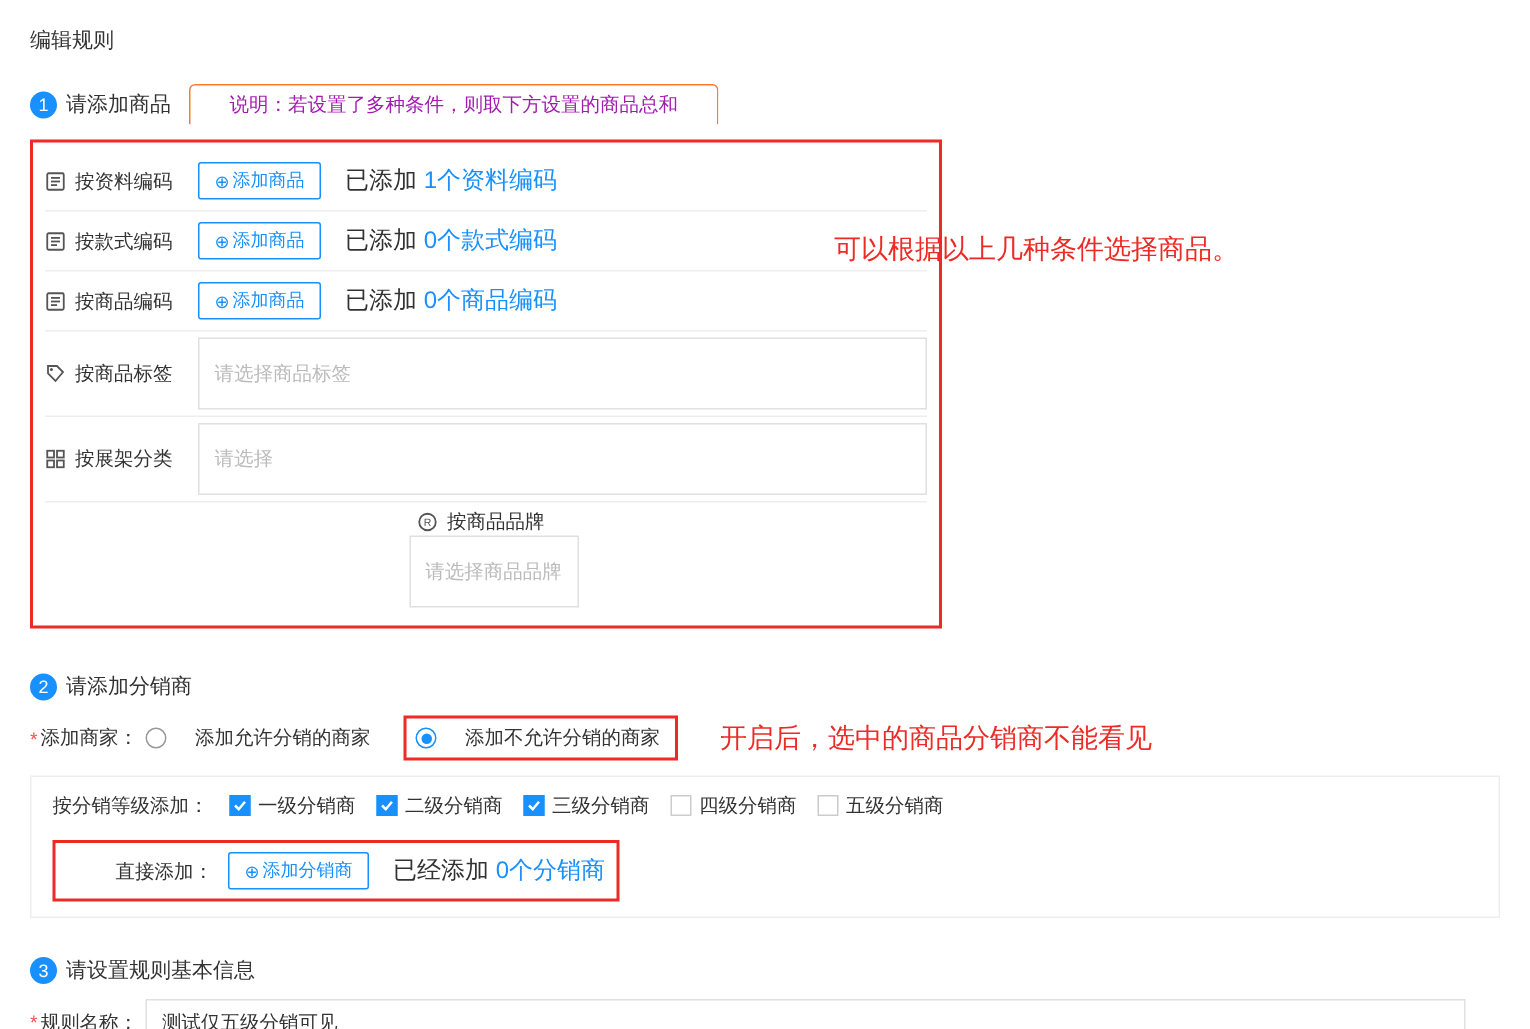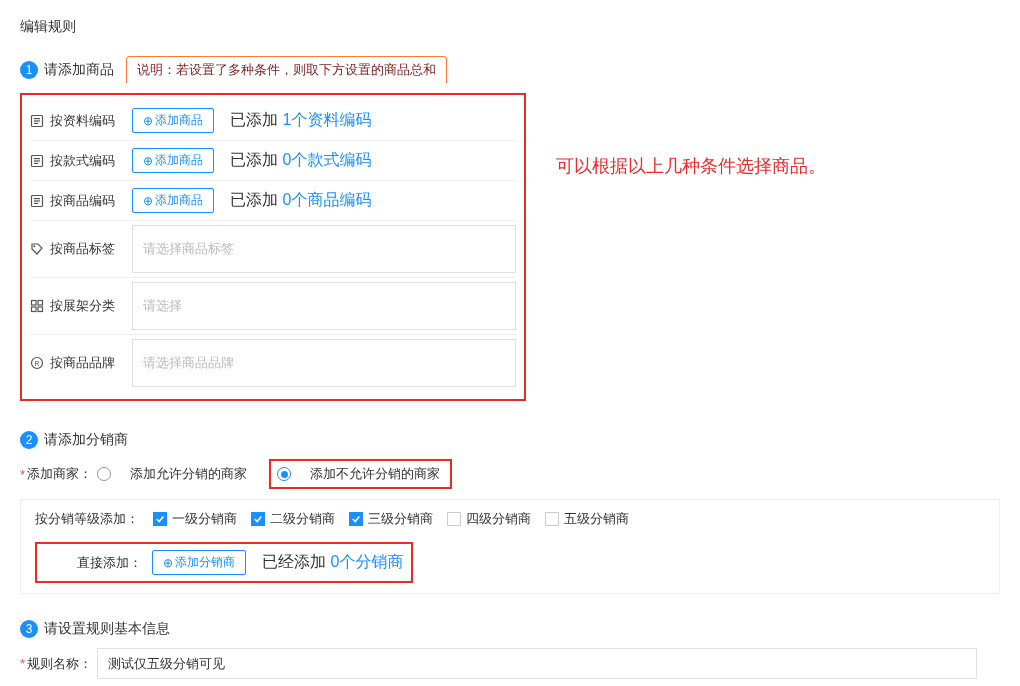--- a/index.html
+++ b/index.html
@@ -14,34 +14,34 @@
   .page-title { font-size: 14px; color: #333; margin-bottom: 20px; }
   .step-header { display: flex; align-items: center; margin-bottom: 10px; }
   .step-badge {
     width: 18px; height: 18px; border-radius: 50%;
     background: #1890ff; color: #fff; font-size: 12px;
     display: inline-flex; align-items: center; justify-content: center;
     margin-right: 6px;
   }
   .step-title { color: #333; font-size: 14px; }
   .step-note {
-    margin-left: 12px; color: #7f1d1d; font-size: 13px;
+    margin-left: 12px; color: #a21caf; font-size: 13px;
     border: 1px solid #ff7a2d; border-bottom: none;
-    padding: 4px 10px; border-radius: 4px 4px 0 0;
+    padding: 4px 26px; border-radius: 4px 4px 0 0;
   }
   .annot-box1 {
     border: 2px solid #ec2b27; padding: 6px 8px 8px 8px;
     position: relative;
   }
   .rows { display: flex; flex-direction: column; }
   .row {
     display: flex; align-items: center; min-height: 40px;
     border-bottom: 1px solid #eee; padding: 4px 0;
   }
-  .row:last-child { border-bottom: none; }
+  .row:last-child { border-bottom: none; flex-direction: column; }
   .row .lbl {
     width: 92px; display: flex; align-items: center; color: #333;
   }
   .row .icon { width: 14px; height: 14px; margin-right: 6px; display: inline-flex; align-items: center; justify-content: center; }
   .btn-add {
     border: 1px solid #1890ff; color: #1890ff; background: #fff;
     padding: 3px 10px; font-size: 12px; border-radius: 2px;
     display: inline-flex; align-items: center; cursor: pointer;
     margin-left: 10px;
   }
@@ -116,21 +116,21 @@
 
 <div class="wrap-relative">
 
   <div class="step-header">
     <span class="step-badge">1</span>
     <span class="step-title">请添加商品</span>
     <span class="step-note">说明：若设置了多种条件，则取下方设置的商品总和</span>
   </div>
 
   <div style="display:flex;">
-    <div class="annot-box1" style="width:506px;">
+    <div class="annot-box1" style="width:608px;">
       <div class="rows">
 
         <div class="row">
           <div class="lbl">
             <span class="icon">
               <svg viewBox="0 0 14 14" width="14" height="14">
                   <rect x="1.5" y="1.5" width="11" height="11" rx="1" fill="none" stroke="#555" stroke-width="1.2"></rect>
                   <rect x="4" y="4" width="6" height="1.2" fill="#555"></rect>
                   <rect x="4" y="6.4" width="6" height="1.2" fill="#555"></rect>
                   <rect x="4" y="8.8" width="4" height="1.2" fill="#555"></rect>
@@ -250,20 +250,21 @@
       <div class="radio-item">
         <span class="radio"></span>
         <span>添加允许分销的商家</span>
       </div>
       <div class="annot-box2">
         <div class="radio-item">
           <span class="radio checked"></span>
           <span>添加不允许分销的商家</span>
         </div>
       </div>
+      <span class="annotation-inline" style="margin-left:6px;">开启后，选中的商品分销商不能看见</span>
     </div>
   </div>
 
   <div class="inner-panel">
     <div class="chk-line">
       <span class="pre">按分销等级添加：</span>
 
       <div class="chk-item">
         <span class="chk checked">
             <svg viewBox="0 0 12 12" width="10" height="10">

